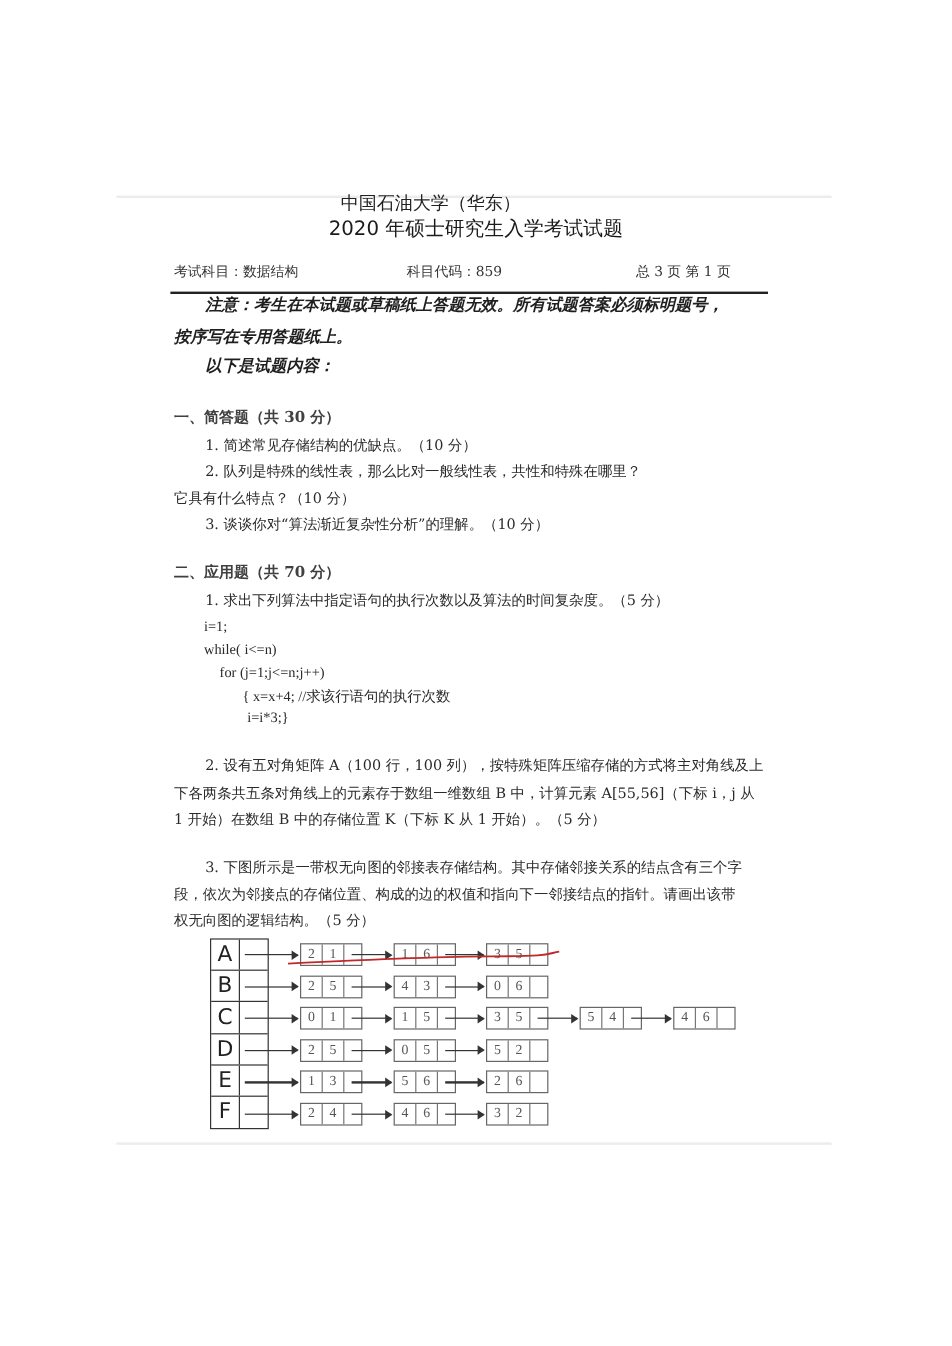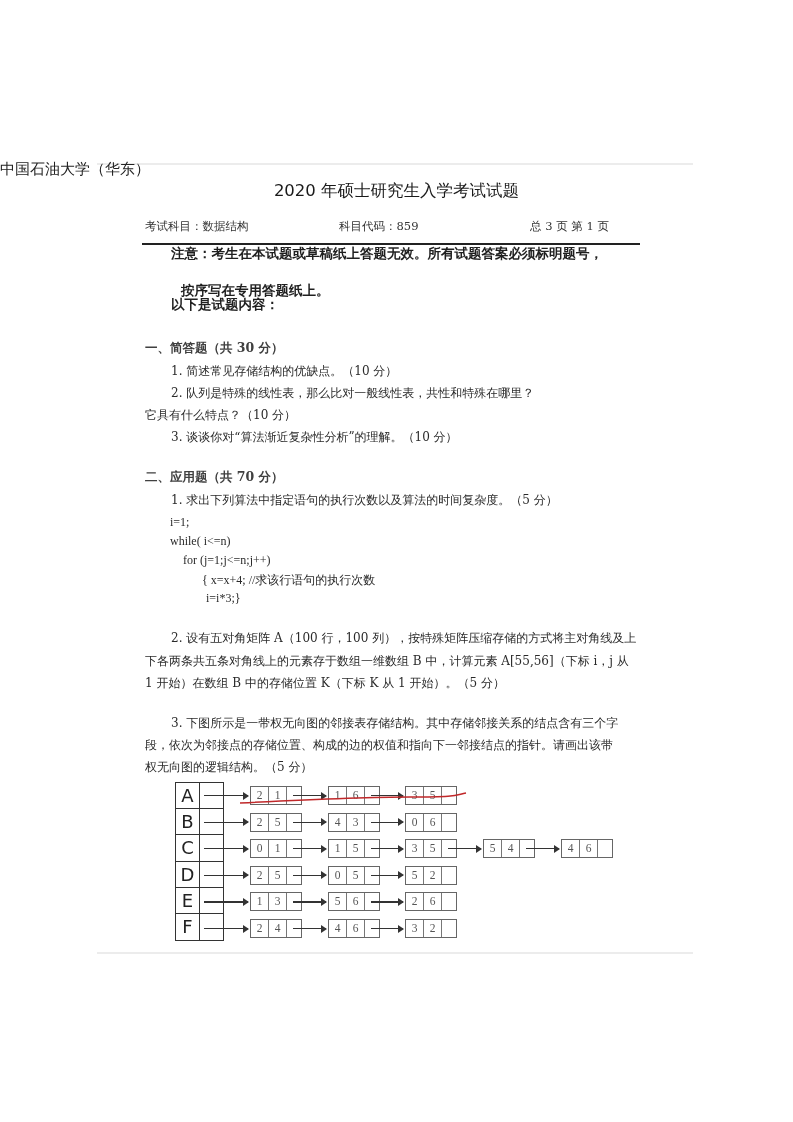--- a/index.html
+++ b/index.html
@@ -1,24 +1,24 @@
 <!DOCTYPE html>
 <html><head>
 <meta charset="utf-8">
 <style>
   html, body { margin:0; padding:0; background:#ffffff; }
   body { width:793px; height:1122px; position:relative; overflow:hidden;
          font-family:"DejaVu Serif","Liberation Serif",serif; color:#1a1a1a; }
   .abs { position:absolute; white-space:nowrap; }
   .hr-grey { position:absolute; height:2px; background:#ececec; }
-  .title1 { left:0; width:680px; top:160px; font-family:"DejaVu Sans","Liberation Sans",sans-serif; font-size:15px; color:#222; }
+  .title1 { left:0; width:680px; top:160px; text-align:center; font-family:"DejaVu Sans","Liberation Sans",sans-serif; font-size:15px; color:#222;padding-left:19px; }
   .title2 { left:0; width:793px; top:180px; text-align:center; font-family:"DejaVu Sans","Liberation Sans",sans-serif; font-size:16.5px; color:#1a1a1a; }
   .meta { top:219px; font-size:11.5px; color:#333; }
   .rule { position:absolute; left:142px; top:243px; width:498px; height:1.5px; background:#222; }
-  .p { font-size:13.5px; font-weight:bold; color:#1f1f1f; }
+  .p { font-size:13.5px; font-weight:bold; color:#1f1f1f;font-style:italic; }
   .sec { font-size:12.5px; font-weight:bold; color:#404040; }
   .q { font-size:12px; color:#2a2a2a; }
   .code { font-family:"Liberation Serif","DejaVu Serif",serif; font-size:12px; color:#2a2a2a; }
   
   .head-table { position:absolute; left:175px; top:782px; width:47px; border:1.5px solid #333; }
   .head-row { height:26.2px; display:flex; border-bottom:1.2px solid #333; box-sizing:border-box; }
   .head-row:last-child { border-bottom:none; }
   .head-label { width:23px; border-right:1.2px solid #333; font-family:"DejaVu Sans","Liberation Sans",sans-serif; font-size:18px; text-align:center; line-height:26px; color:#222; }
   .head-ptr { flex:1; }
   .node { position:absolute; height:19px; width:52px; display:flex; border:1px solid #666; box-sizing:border-box; background:#fff; }
@@ -34,21 +34,21 @@
 <div class="hr-grey" style="left:97px; top:952px; width:596px;"></div>
 
 <div class="abs title1">中国石油大学（华东）</div>
 <div class="abs title2">2020 年硕士研究生入学考试试题</div>
 <div class="abs meta" style="left:145px;text-align:center;">考试科目：数据结构</div>
 <div class="abs meta" style="left:339px;">科目代码：859</div>
 <div class="abs meta" style="left:530px;">总 3 页   第 1 页</div>
 <div class="rule"></div>
 
 <div class="abs p" style="left:171px; top:245px;">注意：考生在本试题或草稿纸上答题无效。所有试题答案必须标明题号，</div>
-<div class="abs p" style="left:145px; top:282px;margin-left:36px;">按序写在专用答题纸上。</div>
+<div class="abs p" style="left:145px; top:272px;">按序写在专用答题纸上。</div>
 <div class="abs p" style="left:171px; top:296px;">以下是试题内容：</div>
 
 <div class="abs sec" style="left:145px; top:340px;">一、简答题（共 30 分）</div>
 <div class="abs q" style="left:171px; top:363px;">1. 简述常见存储结构的优缺点。（10 分）</div>
 <div class="abs q" style="left:171px; top:385px;">2. 队列是特殊的线性表，那么比对一般线性表，共性和特殊在哪里？</div>
 <div class="abs q" style="left:145px; top:407px;">它具有什么特点？（10 分）</div>
 <div class="abs q" style="left:171px; top:429px;">3. 谈谈你对“算法渐近复杂性分析”的理解。（10 分）</div>
 
 <div class="abs sec" style="left:145px; top:469px;">二、应用题（共 70 分）</div>
 <div class="abs q" style="left:171px; top:492px;">1. 求出下列算法中指定语句的执行次数以及算法的时间复杂度。（5 分）</div>

